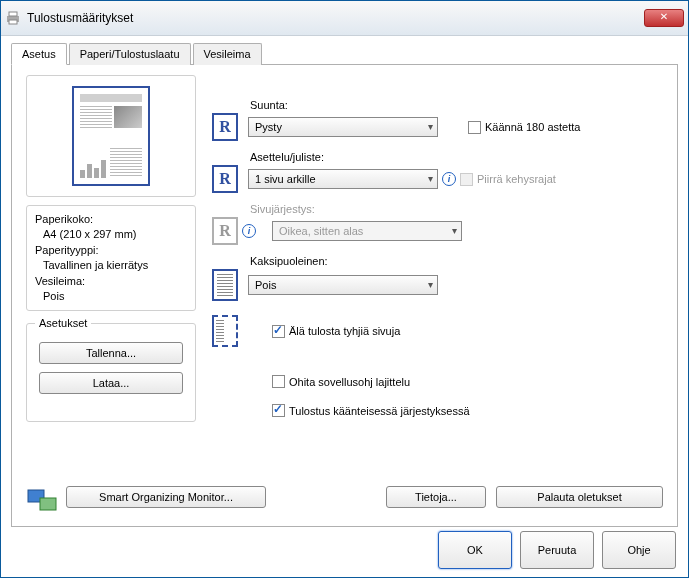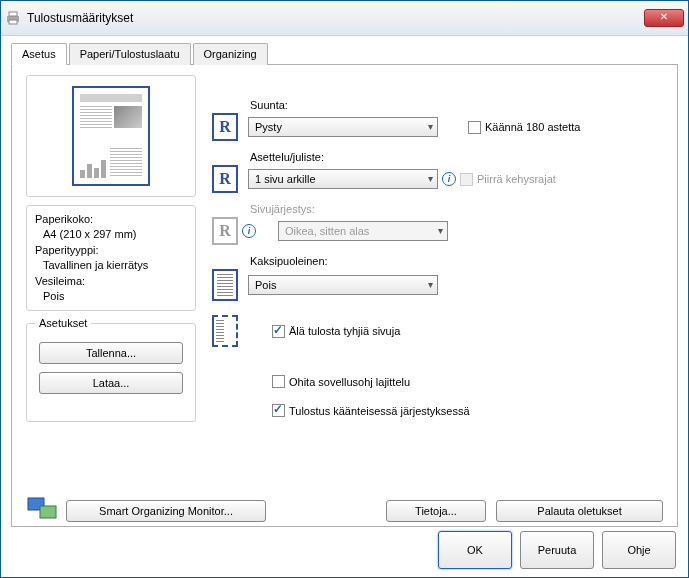--- a/index.html
+++ b/index.html
@@ -47,21 +47,21 @@
   select, .select { height: 20px; border: 1px solid #888; background: linear-gradient(to bottom, #fdfdfd, #e8e8e8); padding: 0 18px 0 6px; position: relative; line-height: 18px; cursor: pointer; }
   .select::after { content: '▾'; position: absolute; right: 4px; top: 0; font-size: 10px; color: #555; }
   .select.disabled { color: #999; background: #f4f4f4; cursor: default; }
   .checkbox { width: 13px; height: 13px; border: 1px solid #888; background: #fff; display: inline-block; vertical-align: middle; margin-right: 4px; position: relative; }
   .checkbox.checked::after { content: '✓'; position: absolute; top: -3px; left: 0; color: #2060c0; font-size: 12px; font-weight: bold; }
   .checkbox.disabled { background: #f0f0f0; border-color: #ccc; }
   label.cb { display: inline-flex; align-items: center; cursor: pointer; }
   label.cb.disabled { color: #999; cursor: default; }
   .section { margin-bottom: 10px; }
   .grid2 { margin-left: 38px; }
-  .bottom-row { position: absolute; bottom: 4px; left: 14px; right: 14px; display: flex; align-items: flex-end; }
+  .bottom-row { position: absolute; bottom: 12px; left: 14px; right: 14px; display: flex; align-items: flex-start; }
   .bottom-row .icon-mon { width: 34px; height: 28px; margin-right: 6px; }
   .btn-wide { height: 22px; padding: 0 18px; border: 1px solid #888; border-radius: 3px; background: linear-gradient(to bottom, #fdfdfd, #e8e8e8); cursor: pointer; display: inline-flex; align-items: center; justify-content: center; }
   .footer-btns { position: absolute; bottom: 8px; right: 12px; display: flex; gap: 8px; }
   .footer-btns .btn-wide { width: 74px; padding: 18px; }
   .footer-btns .btn-wide.ok { border: 1px solid #2060c0; box-shadow: 0 0 2px #4080e0; }
 </style>
 </head>
 <body>
 
 <div class="window">
@@ -72,21 +72,21 @@
         <rect x="4" y="10" width="8" height="4" fill="#fff" stroke="#888"></rect>
       </svg>
     <span class="title">Tulostusmääritykset</span>
     <div class="close-btn">✕</div>
   </div>
 
   <div class="content">
     <div class="tabs">
       <div class="tab active">Asetus</div>
       <div class="tab">Paperi/Tulostuslaatu</div>
-      <div class="tab">Organizing</div>
+      <div class="tab">Vesileima</div>
     </div>
 
     <div class="tab-body">
 
       <div class="left-col">
         <div class="preview">
           <div class="preview-page">
             <div class="body">
               <div class="text"></div>
               <div class="img"></div>
@@ -152,21 +152,21 @@
           </div>
         </div>
 
         <div class="section">
           <div class="grid2">
               <div class="field-label" style="color:#999">Sivujärjestys:</div>
             </div>
           <div class="field-row">
             <div class="icon-r disabled">R</div>
             <span class="info-ico" style="margin-left:-6px">i</span>
-            <div class="select disabled" style="width:170px;margin-left:18px"><span>Oikea, sitten alas</span></div>
+            <div class="select disabled" style="width:190px;margin-left:12px"><span>Oikea, sitten alas</span></div>
           </div>
         </div>
 
         <div class="section">
           <div class="grid2">
               <div class="field-label">Kaksipuoleinen:</div>
             </div>
           <div class="field-row">
             <div class="icon-page"></div>
             <div class="select" style="width:190px"><span>Pois</span></div>

